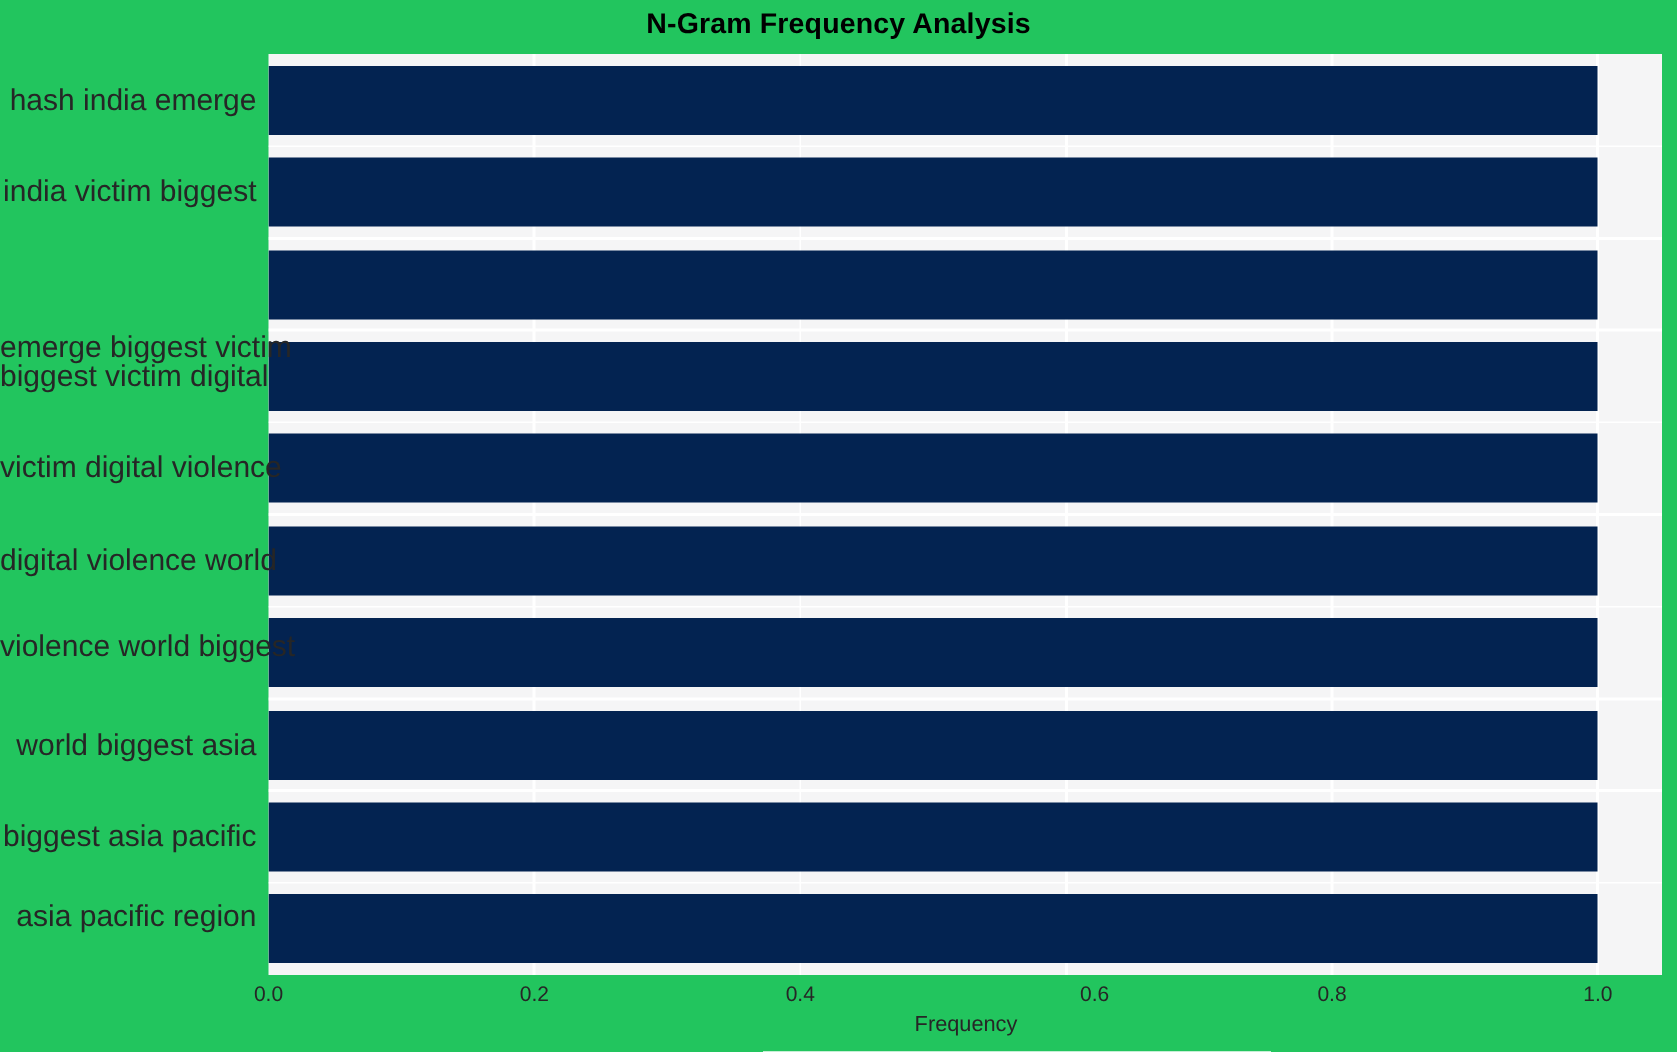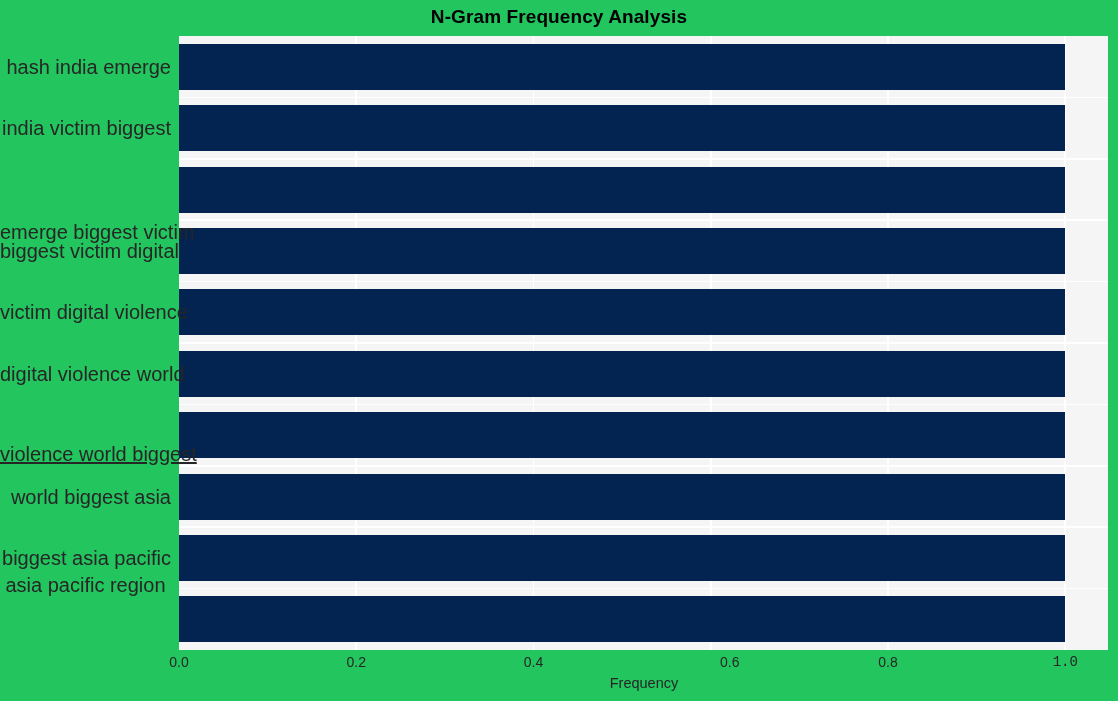--- a/index.html
+++ b/index.html
@@ -150,30 +150,30 @@
       <div class="bar" title="asia pacific region: 1" style="top: 560.3px; height: 46px; width: 886.281px; background: rgb(3, 35, 81);"></div>
     </div>
 
   <div id="y-labels">
       <div class="y-tick-label" style="top: 22.7px;">hash india emerge</div>
       <div class="y-tick-label" style="top: 84.1px;">india victim biggest</div>
       <div class="y-tick-label" style="top: 145.5px; margin-top: 42px;">emerge biggest victim</div>
       <div class="y-tick-label" style="top: 206.9px;">biggest victim digital</div>
       <div class="y-tick-label" style="top: 268.3px;">victim digital violence</div>
       <div class="y-tick-label" style="top: 329.7px;">digital violence world</div>
-      <div class="y-tick-label" style="top: 410px; text-decoration: underline;">violence world biggest</div>
+      <div class="y-tick-label" style="top: 387px;">violence world biggest</div>
       <div class="y-tick-label" style="top: 452.5px;">world biggest asia</div>
       <div class="y-tick-label" style="top: 513.9px;">biggest asia pacific</div>
-      <div class="y-tick-label" style="top: 541px; text-align: center;">asia pacific region</div>
+      <div class="y-tick-label" style="top: 567px;">asia pacific region</div>
     </div>
 
   <div id="x-labels">
       <div class="x-tick-label" style="left: 179px;">0.0</div>
       <div class="x-tick-label" style="left: 356.256px;">0.2</div>
       <div class="x-tick-label" style="left: 533.512px;">0.4</div>
       <div class="x-tick-label" style="left: 710.769px; margin-left: 19px;">0.6</div>
       <div class="x-tick-label" style="left: 888.025px;">0.8</div>
-      <div class="x-tick-label" style="left: 1065.28px; font-family: Liberation Mono, monospace;">1.0</div>
+      <div class="x-tick-label" style="left: 1065.28px;">1.0</div>
     </div>
 
   <div id="x-axis-title" style="left: 0px; width: 1288px; text-align: center;">Frequency</div>
 
 </div>
 
 </body></html>

